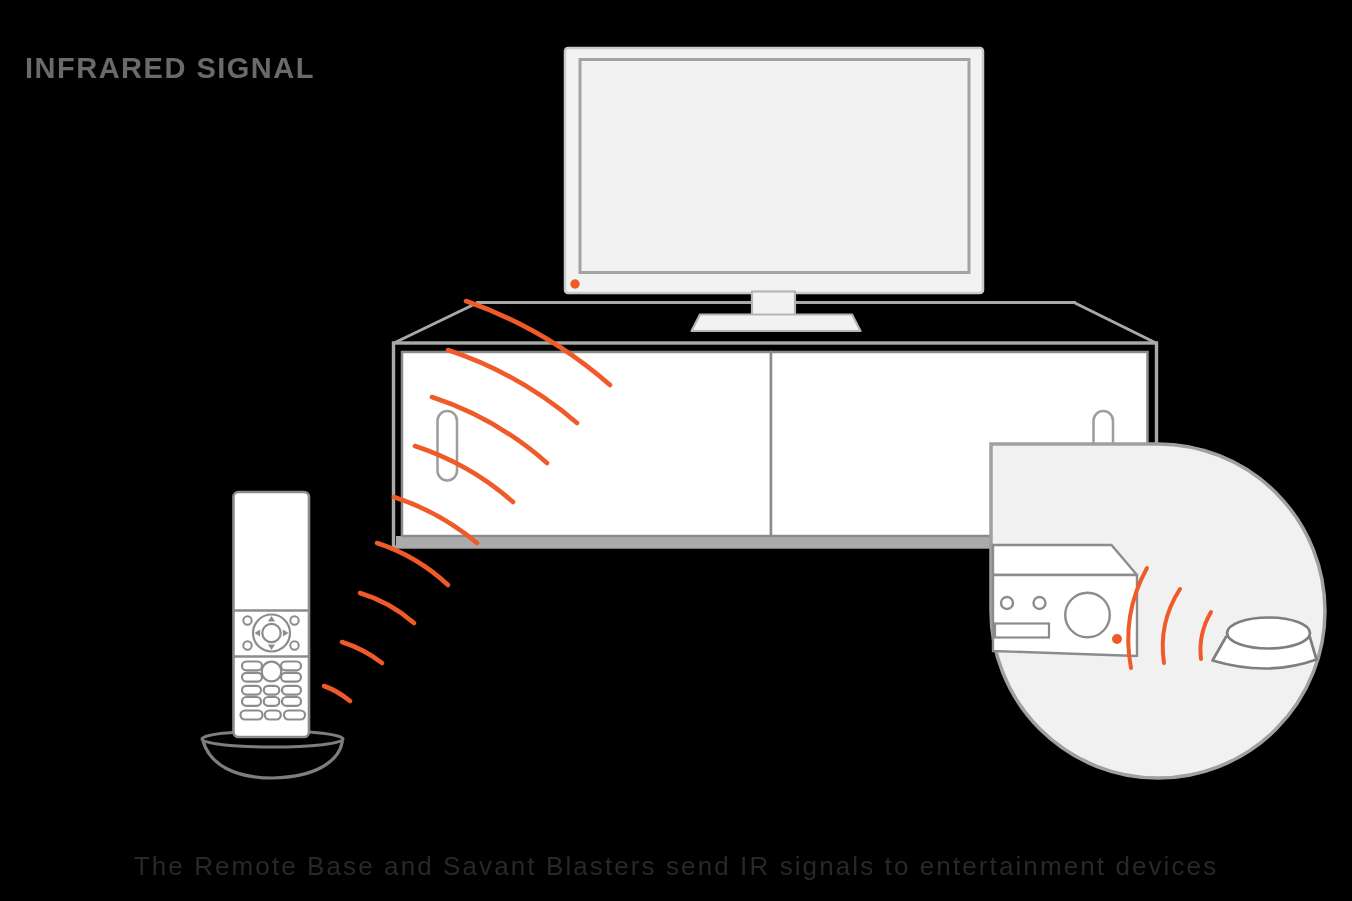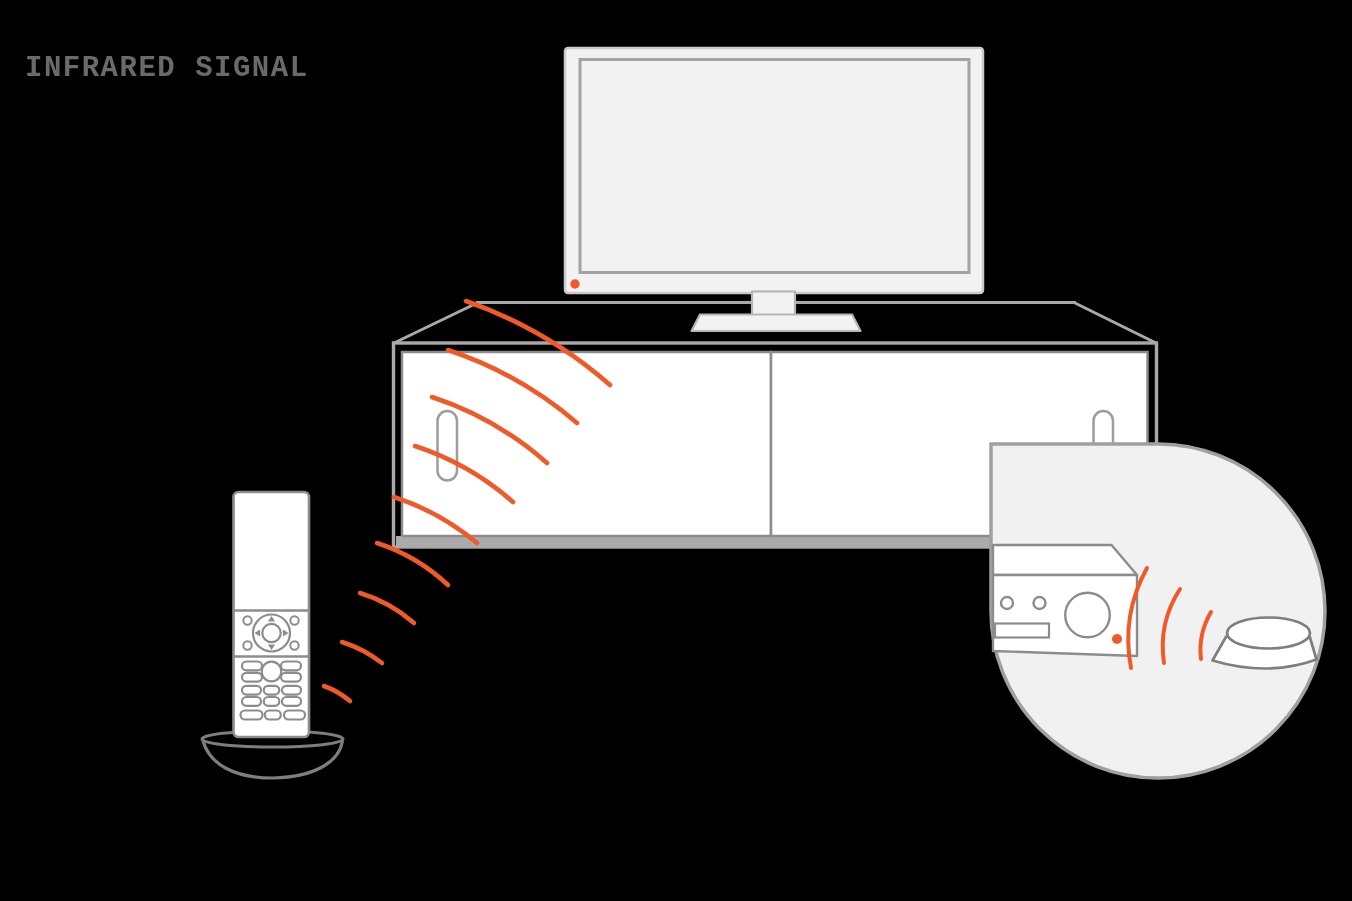--- a/index.html
+++ b/index.html
@@ -12,21 +12,21 @@
     --line-light:#A9A9A9;
     --line-mid:#8C8C8C;
     --line-dark:#7E7E7E;
     --tv-bezel:#C9C9C9;
     --tv-screen:#A3A3A3;
     --tv-stand:#B5B5B5;
   }
   html,body{margin:0;padding:0;background:var(--bg);}
   #stage{
     position:relative;width:1352px;height:901px;background:var(--bg);
-    overflow:hidden;font-family:Liberation Mono, monospace;
+    overflow:hidden;font-family:Liberation Sans, sans-serif;
   }
   #title{
     position:absolute;left:25px;top:52px;
     font-size:29px;font-weight:700;letter-spacing:1.5px;
     color:var(--title-gray);white-space:nowrap;
   }
   #caption{
     position:absolute;left:0;right:0;top:851px;text-align:center;
     font-size:26px;font-weight:400;letter-spacing:2.1px;
     color:var(--caption-gray);white-space:nowrap;
@@ -146,13 +146,14 @@
 
       <g class="arc" stroke-width="4">
         <path d="M1147,568 Q1121,615 1131,668"></path>
         <path d="M1180,589 Q1158,623 1164,663"></path>
         <path d="M1211,612 Q1198,634 1201,659"></path>
       </g>
     </g>
 
   </svg>
 
+  <div id="caption">The Remote Base and Savant Blasters send IR signals to entertainment devices</div>
 </div>
 
 </body></html>

